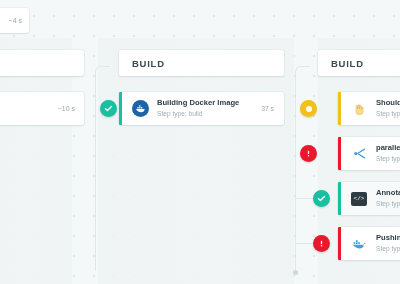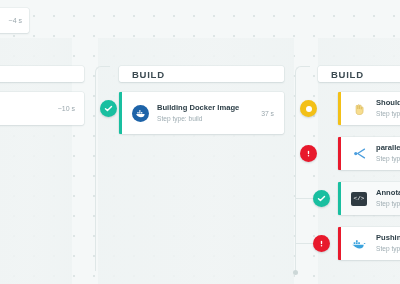--- a/index.html
+++ b/index.html
@@ -18,23 +18,23 @@
     background-position:4px 6px;
   }
   
   .stage-band{position:absolute;top:38px;bottom:0;background:linear-gradient(90deg,#eef3f3 0%,#f0f4f4 60%,#eef3f3 100%);opacity:.85;}
   .band-a{left:-40px;width:112px;}
   .band-b{left:98px;width:196px;}
   .band-c{left:318px;width:130px;}
 
   
   .stage-head{
-    position:absolute;height:16px;background:#ffffff;border-radius:2px;
+    position:absolute;height:26px;background:#ffffff;border-radius:2px;
     box-shadow:0 1px 2px rgba(34,54,64,.10), 0 0 0 .5px rgba(200,214,214,.45);
-    display:flex;align-items:center;margin-top:16px;
+    display:flex;align-items:center;
   }
   .stage-head .title{
     font-size:9.5px;font-weight:700;letter-spacing:.75px;color:#3b4a51;
     padding-left:13px;
   }
   #stage-head-0{left:-54px;width:138px;top:50px;}
   #stage-head-1{left:119px;width:165px;top:50px;}
   #stage-head-2{left:318px;width:150px;top:50px;}
 
   
@@ -49,21 +49,21 @@
   
   .card{
     position:absolute;background:#ffffff;border-radius:2px;
     box-shadow:0 1px 2px rgba(34,54,64,.09),0 0 0 .5px rgba(205,218,218,.5);
     display:flex;align-items:center;
   }
   #card-left{left:-60px;width:144px;top:92px;height:33px;}
   #card-left .dur{margin-left:auto;padding-right:9px;font-size:7px;color:#9aa7ad;}
 
   
-  #card-build{left:119px;width:165px;top:92px;height:42px;align-items:center;}
+  #card-build{left:119px;width:165px;top:92px;height:33px;align-items:center;}
   
   .push-card{left:338px;width:140px;height:33px;}
   #card-push-0{top:92px;}
   #card-push-1{top:137px;}
   #card-push-2{top:182px;background:#f8fafa;}
   #card-push-3{top:227px;}
 
   .bar{width:3px;align-self:stretch;border-radius:1px 0 0 1px;flex:0 0 3px;}
   .bar.green{background:#19bfa0;}
   .bar.yellow{background:#f3c017;}

